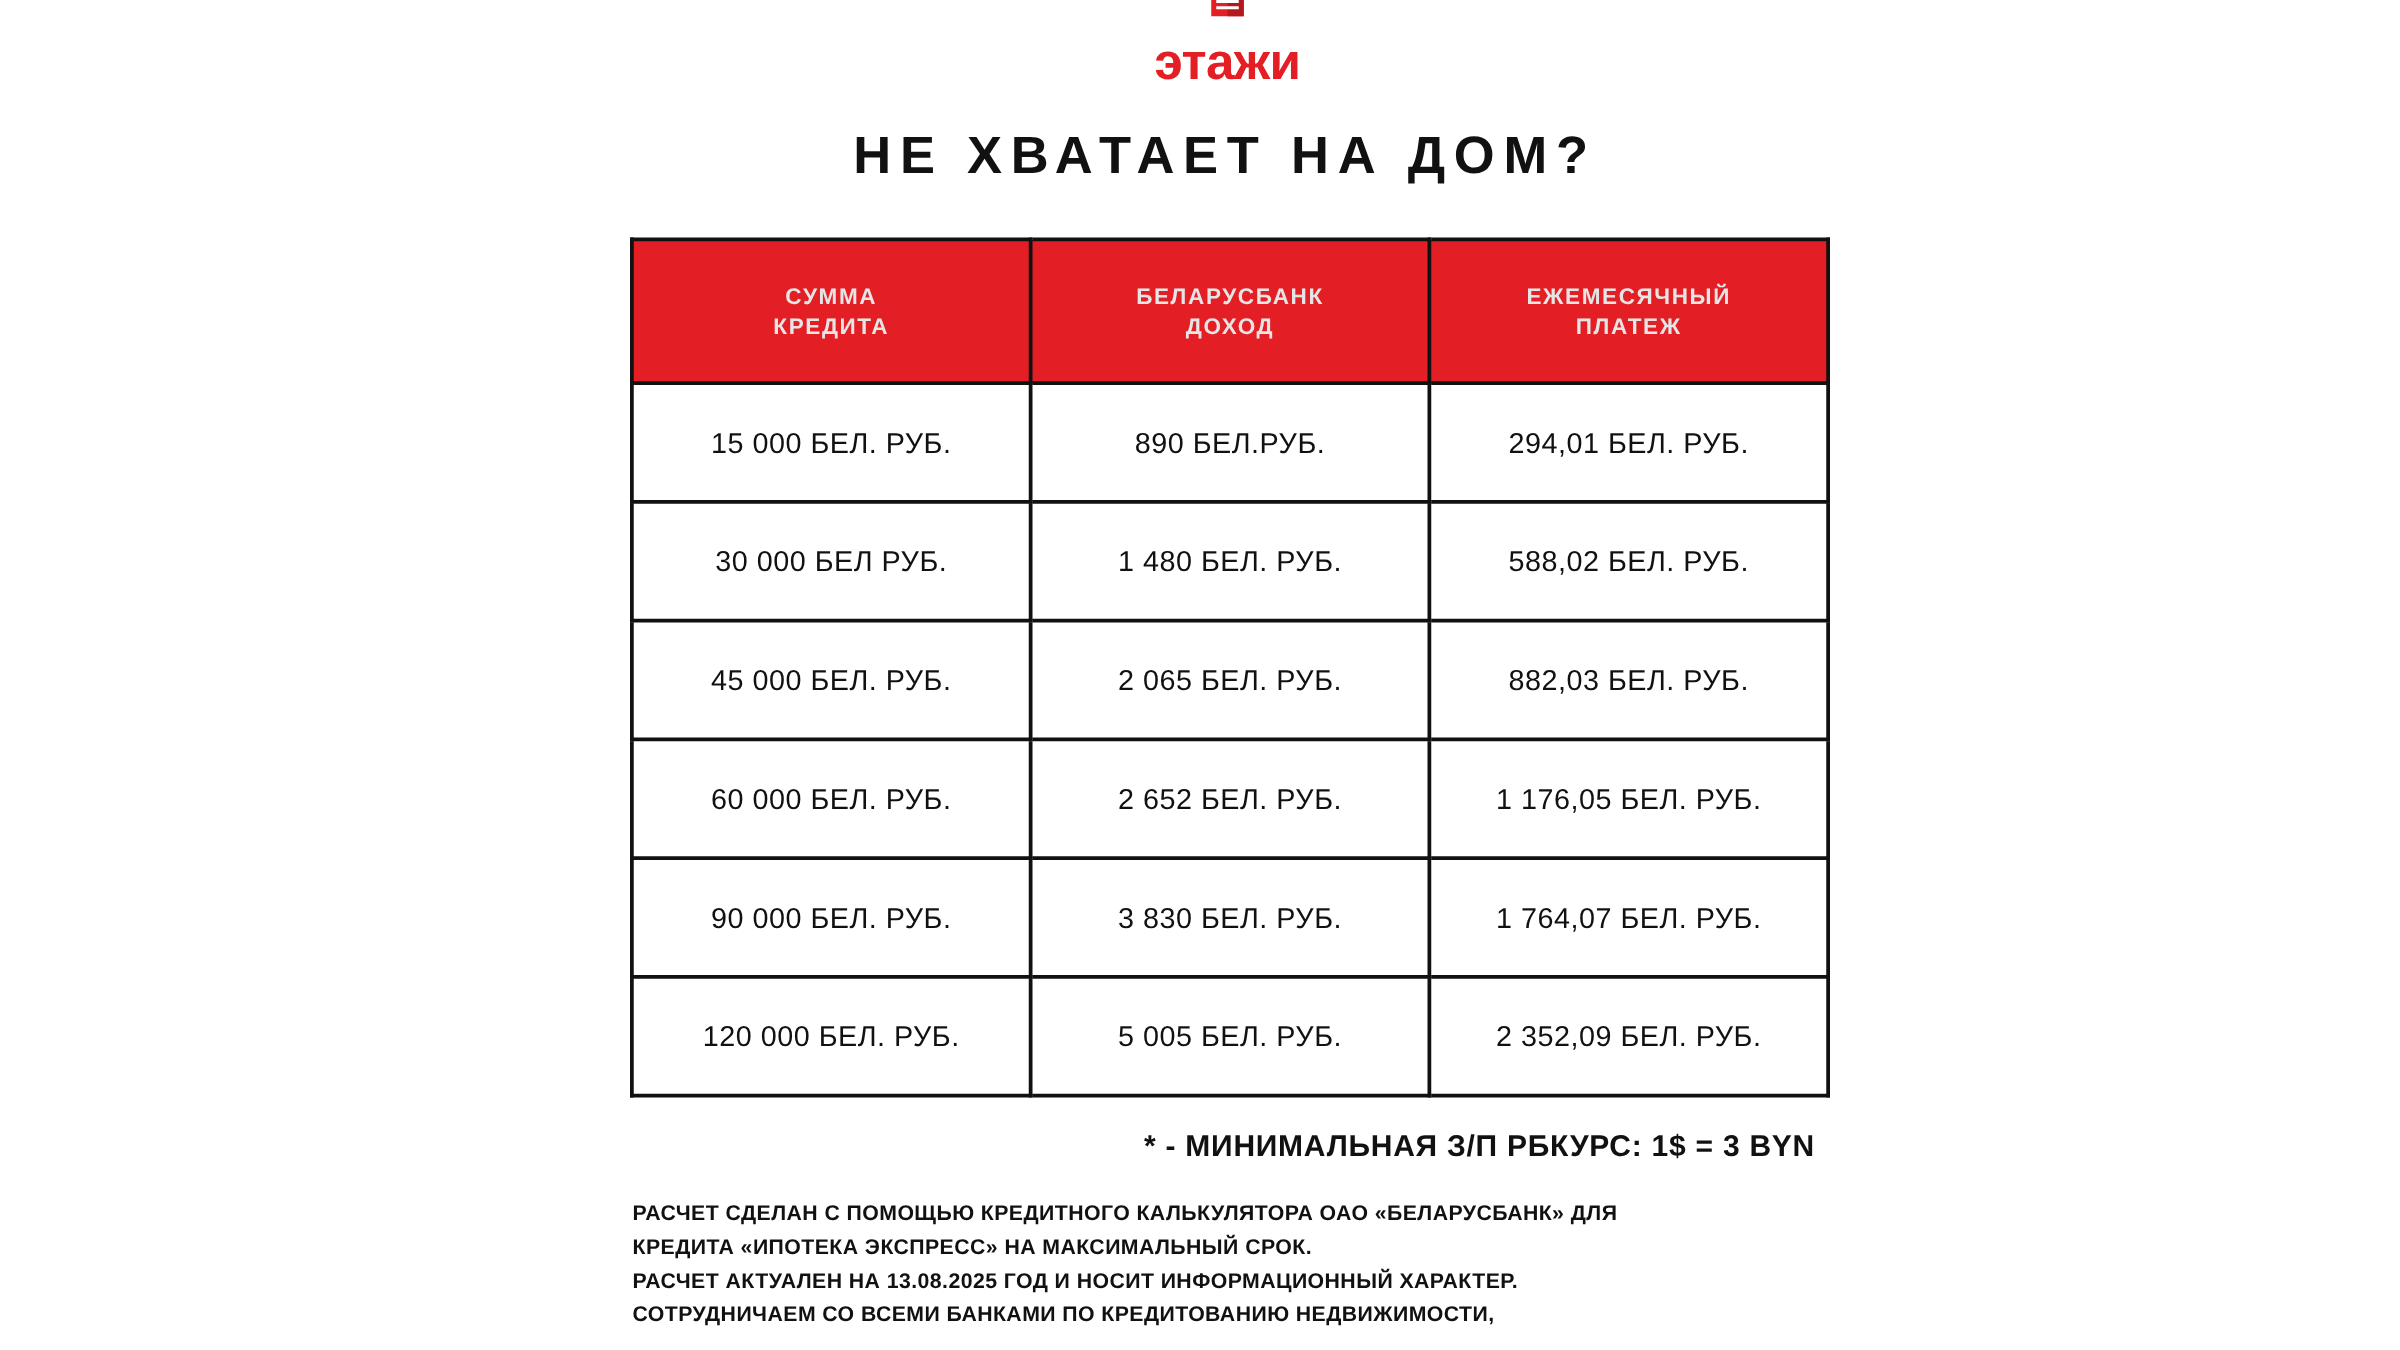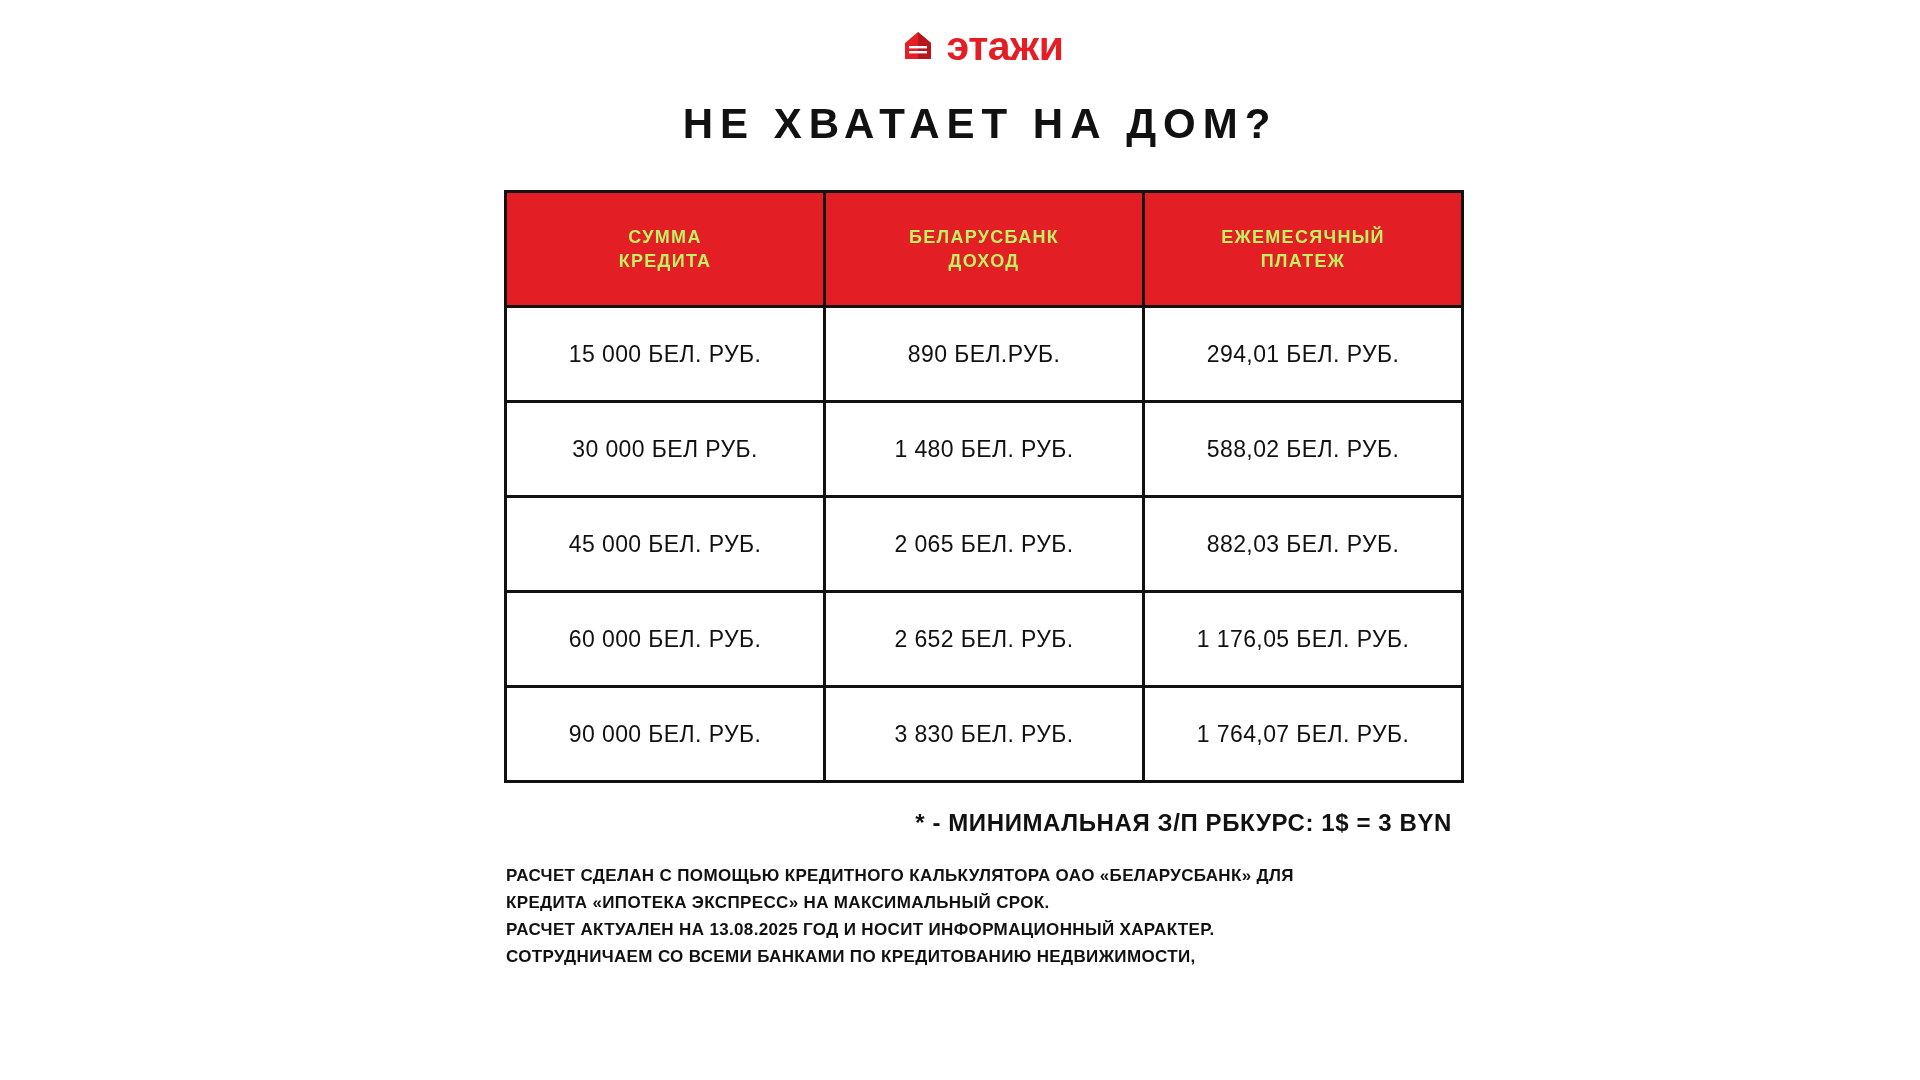--- a/index.html
+++ b/index.html
@@ -25,25 +25,26 @@
     left: 500px;
     top: 0;
     width: 960px;
     height: 1080px;
   }
 
   
   .logo-row {
     display: flex;
     align-items: center;
-    justify-content: center;
+    justify-content: flex-end;
     gap: 12px;
     padding-top: 22px;
     padding-left: 4px;
     height: 48px;
+    flex-direction: column;
   }
   .logo-mark {
     width: 34px;
     height: 34px;
     position: relative;
     flex: 0 0 auto;
   }
   .logo-text {
     font-size: 41px;
     font-weight: 700;
@@ -73,21 +74,21 @@
     width: 960px;
     table-layout: fixed;
   }
   table.calc th, table.calc td {
     border: 3px solid #111111;
     text-align: center;
     vertical-align: middle;
   }
   table.calc thead th {
     background: #E31E24;
-    color: #bef264;
+    color: #e5e5e5;
     font-size: 18px;
     font-weight: 700;
     letter-spacing: 1.3px;
     line-height: 1.35;
     height: 100px;
     padding: 6px 8px;
     border-color: #111111;
   }
   table.calc tbody td {
     height: 84px;
@@ -183,20 +184,25 @@
           <tr>
             <td>60 000 БЕЛ. РУБ.</td>
             <td>2 652 БЕЛ. РУБ.</td>
             <td>1 176,05 БЕЛ. РУБ.</td>
           </tr>
           <tr>
             <td>90 000 БЕЛ. РУБ.</td>
             <td>3 830 БЕЛ. РУБ.</td>
             <td>1 764,07 БЕЛ. РУБ.</td>
           </tr>
+          <tr>
+            <td>120 000 БЕЛ. РУБ.</td>
+            <td>5 005 БЕЛ. РУБ.</td>
+            <td>2 352,09 БЕЛ. РУБ.</td>
+          </tr>
         </tbody>
       </table>
     </div>
 
     <div class="notes-row">
       <span>* - МИНИМАЛЬНАЯ З/П РБ</span>
       <span>КУРС: 1$ = 3 BYN</span>
     </div>
 
     <div class="fineprint">

